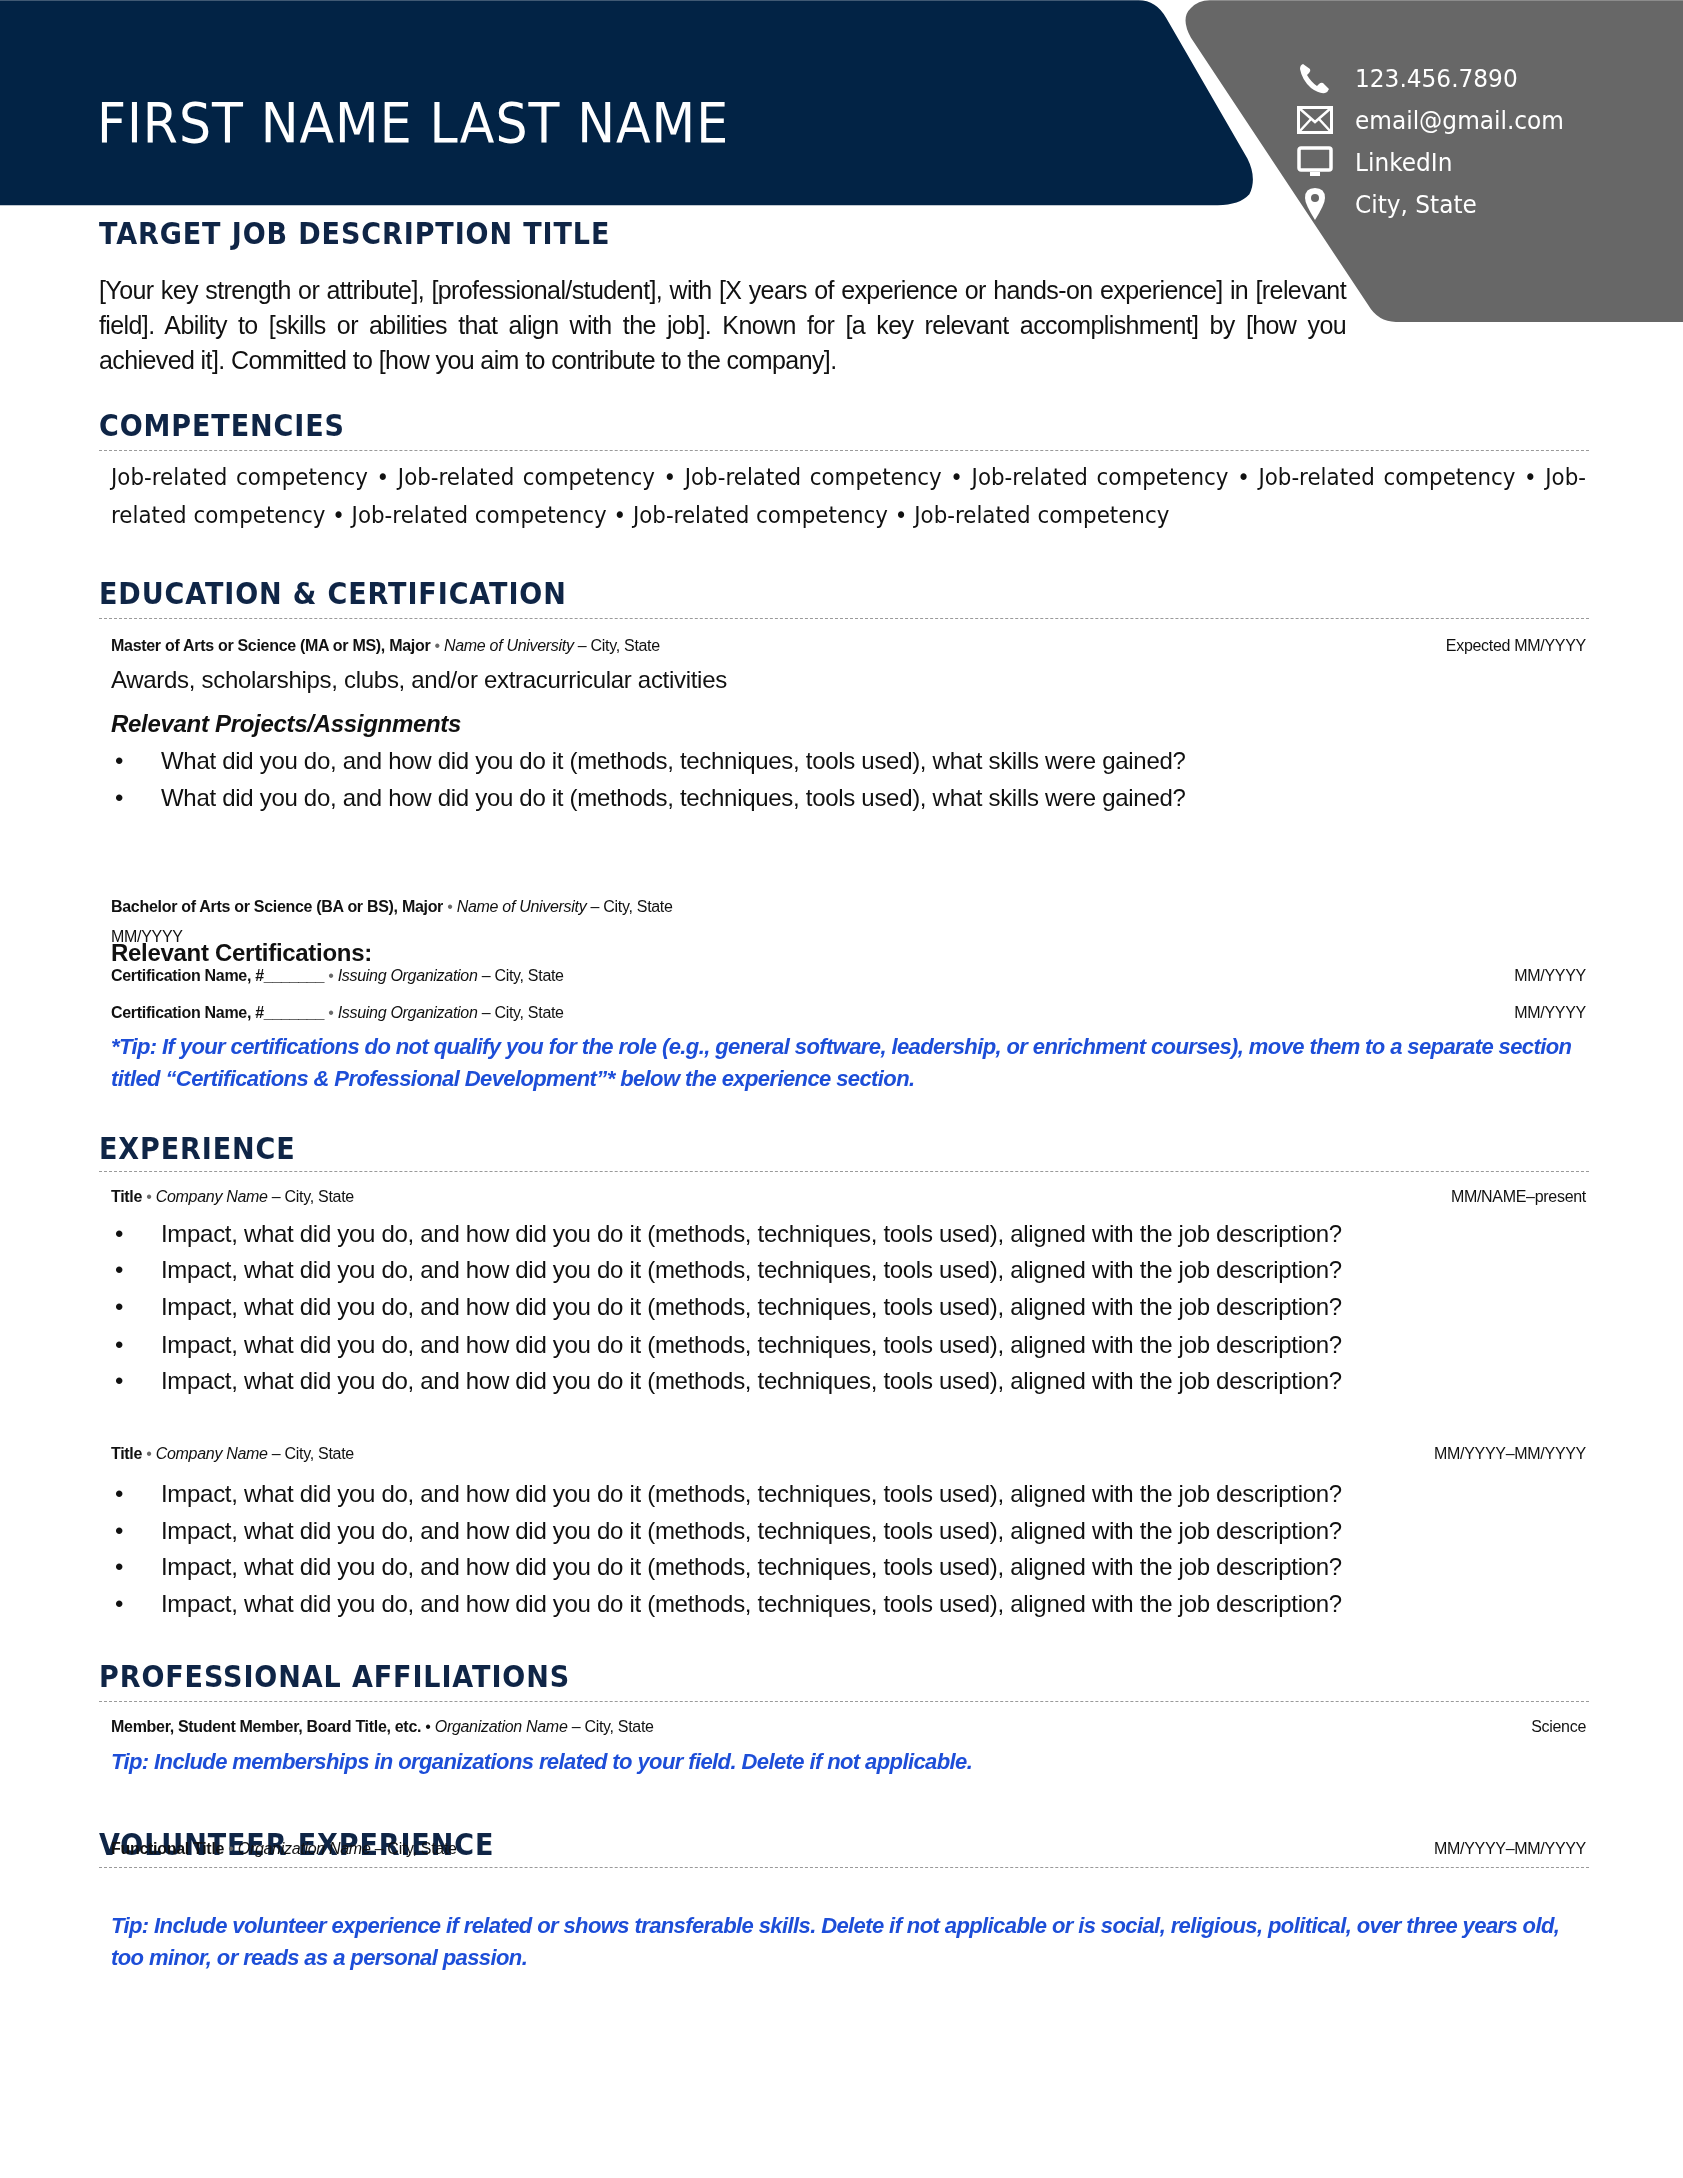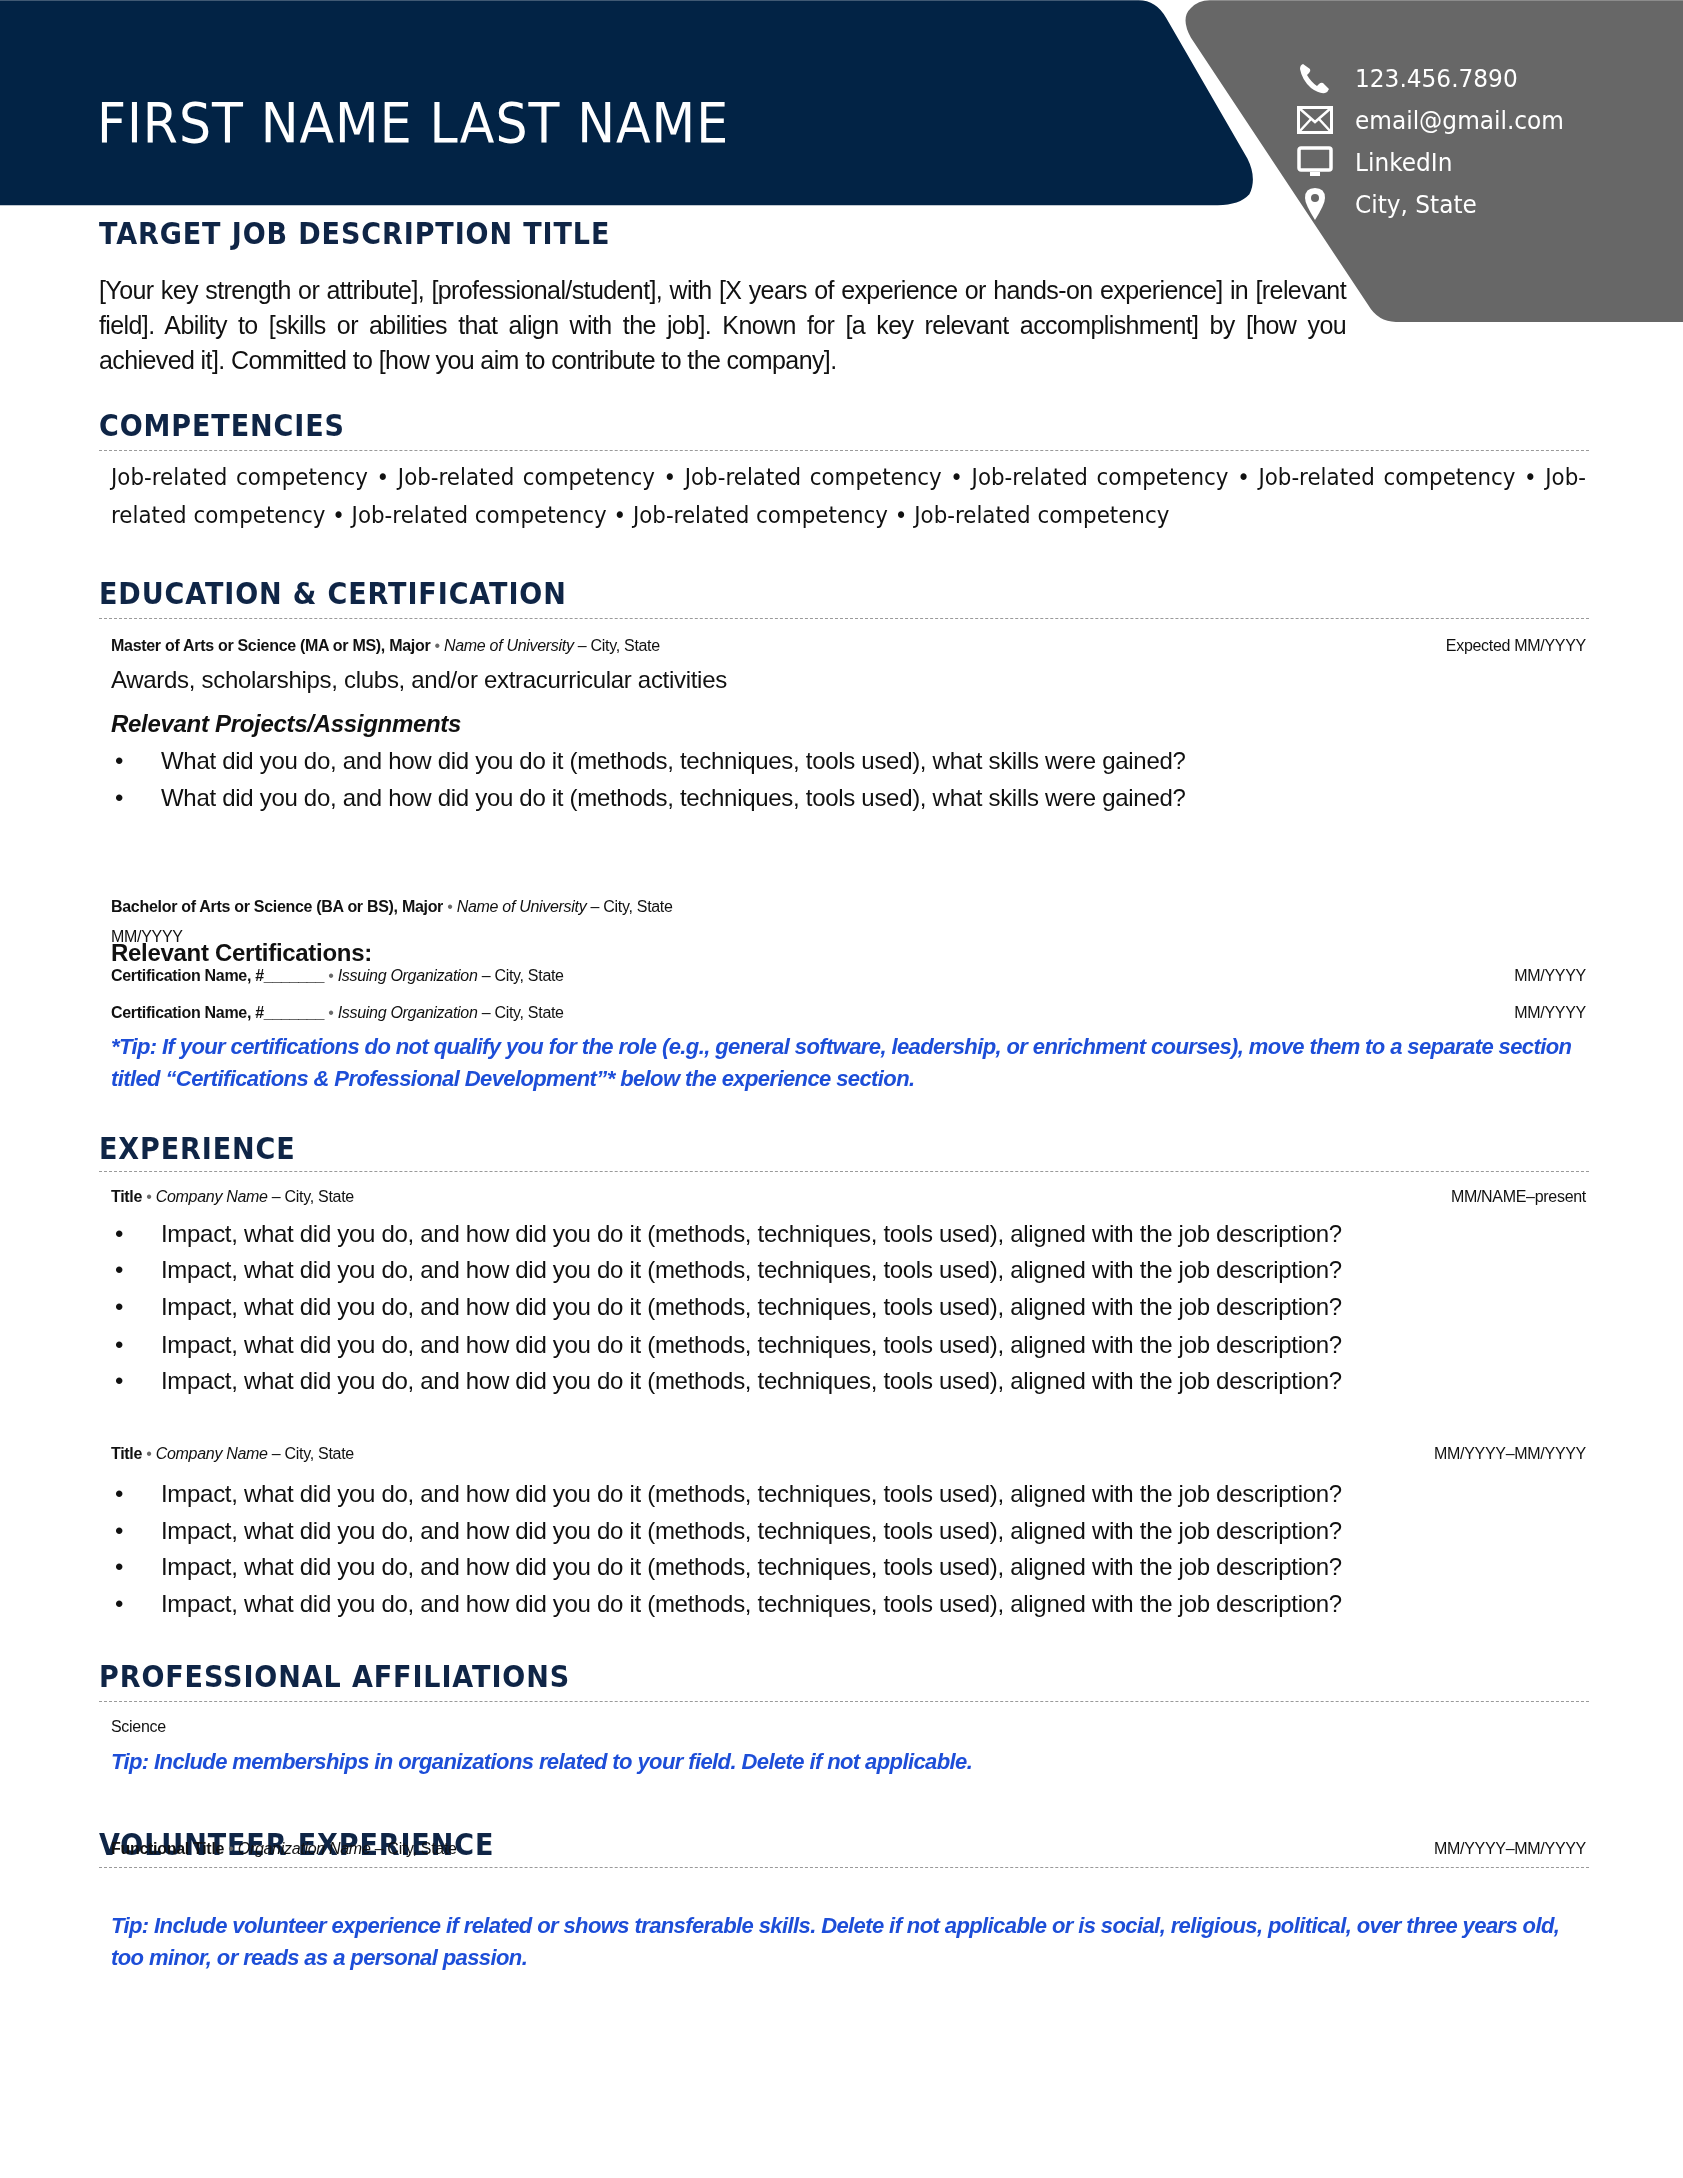--- a/index.html
+++ b/index.html
@@ -192,20 +192,23 @@
     <span>Impact, what did you do, and how did you do it (methods, techniques, tools used), aligned with the job description?</span>
   </div>
 <div class="bullet" style="top:1589px;">
     <span class="bdot">•</span>
     <span>Impact, what did you do, and how did you do it (methods, techniques, tools used), aligned with the job description?</span>
   </div>
 
 <div class="section-h" style="top:1659px;">PROFESSIONAL AFFILIATIONS</div>
 <div class="rule" style="top:1701px;"></div>
 <div class="row" style="top:1712px;">
+  <span class="left">
+    <span class="b">Member, Student Member, Board Title, etc.</span><span>  • </span><span class="i">Organization Name</span><span> – City, State</span>
+  </span>
   <span>Science</span>
 </div>
 <p class="tip" style="top:1746px;">Tip: Include memberships in organizations related to your field. Delete if not applicable.</p>
 
 <div class="section-h" style="top:1827px;">VOLUNTEER EXPERIENCE</div>
 <div class="rule" style="top:1867px;"></div>
 <div class="row" style="top:1834px;">
   <span class="left">
     <span class="b">Functional Title</span><span class="dot"> • </span><span class="i">Organization Name</span><span> – City, State</span>
   </span>

